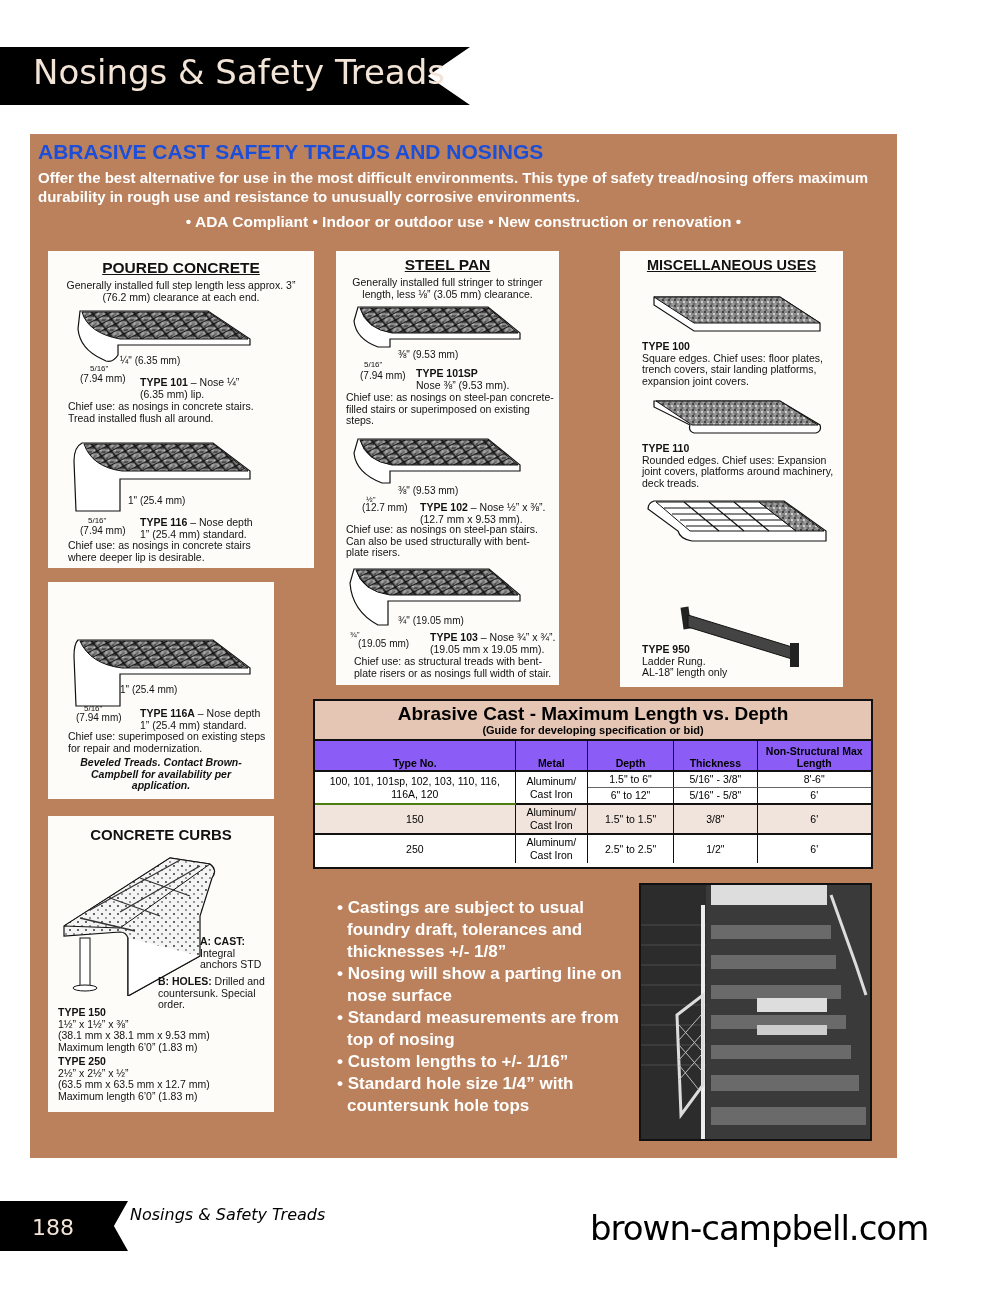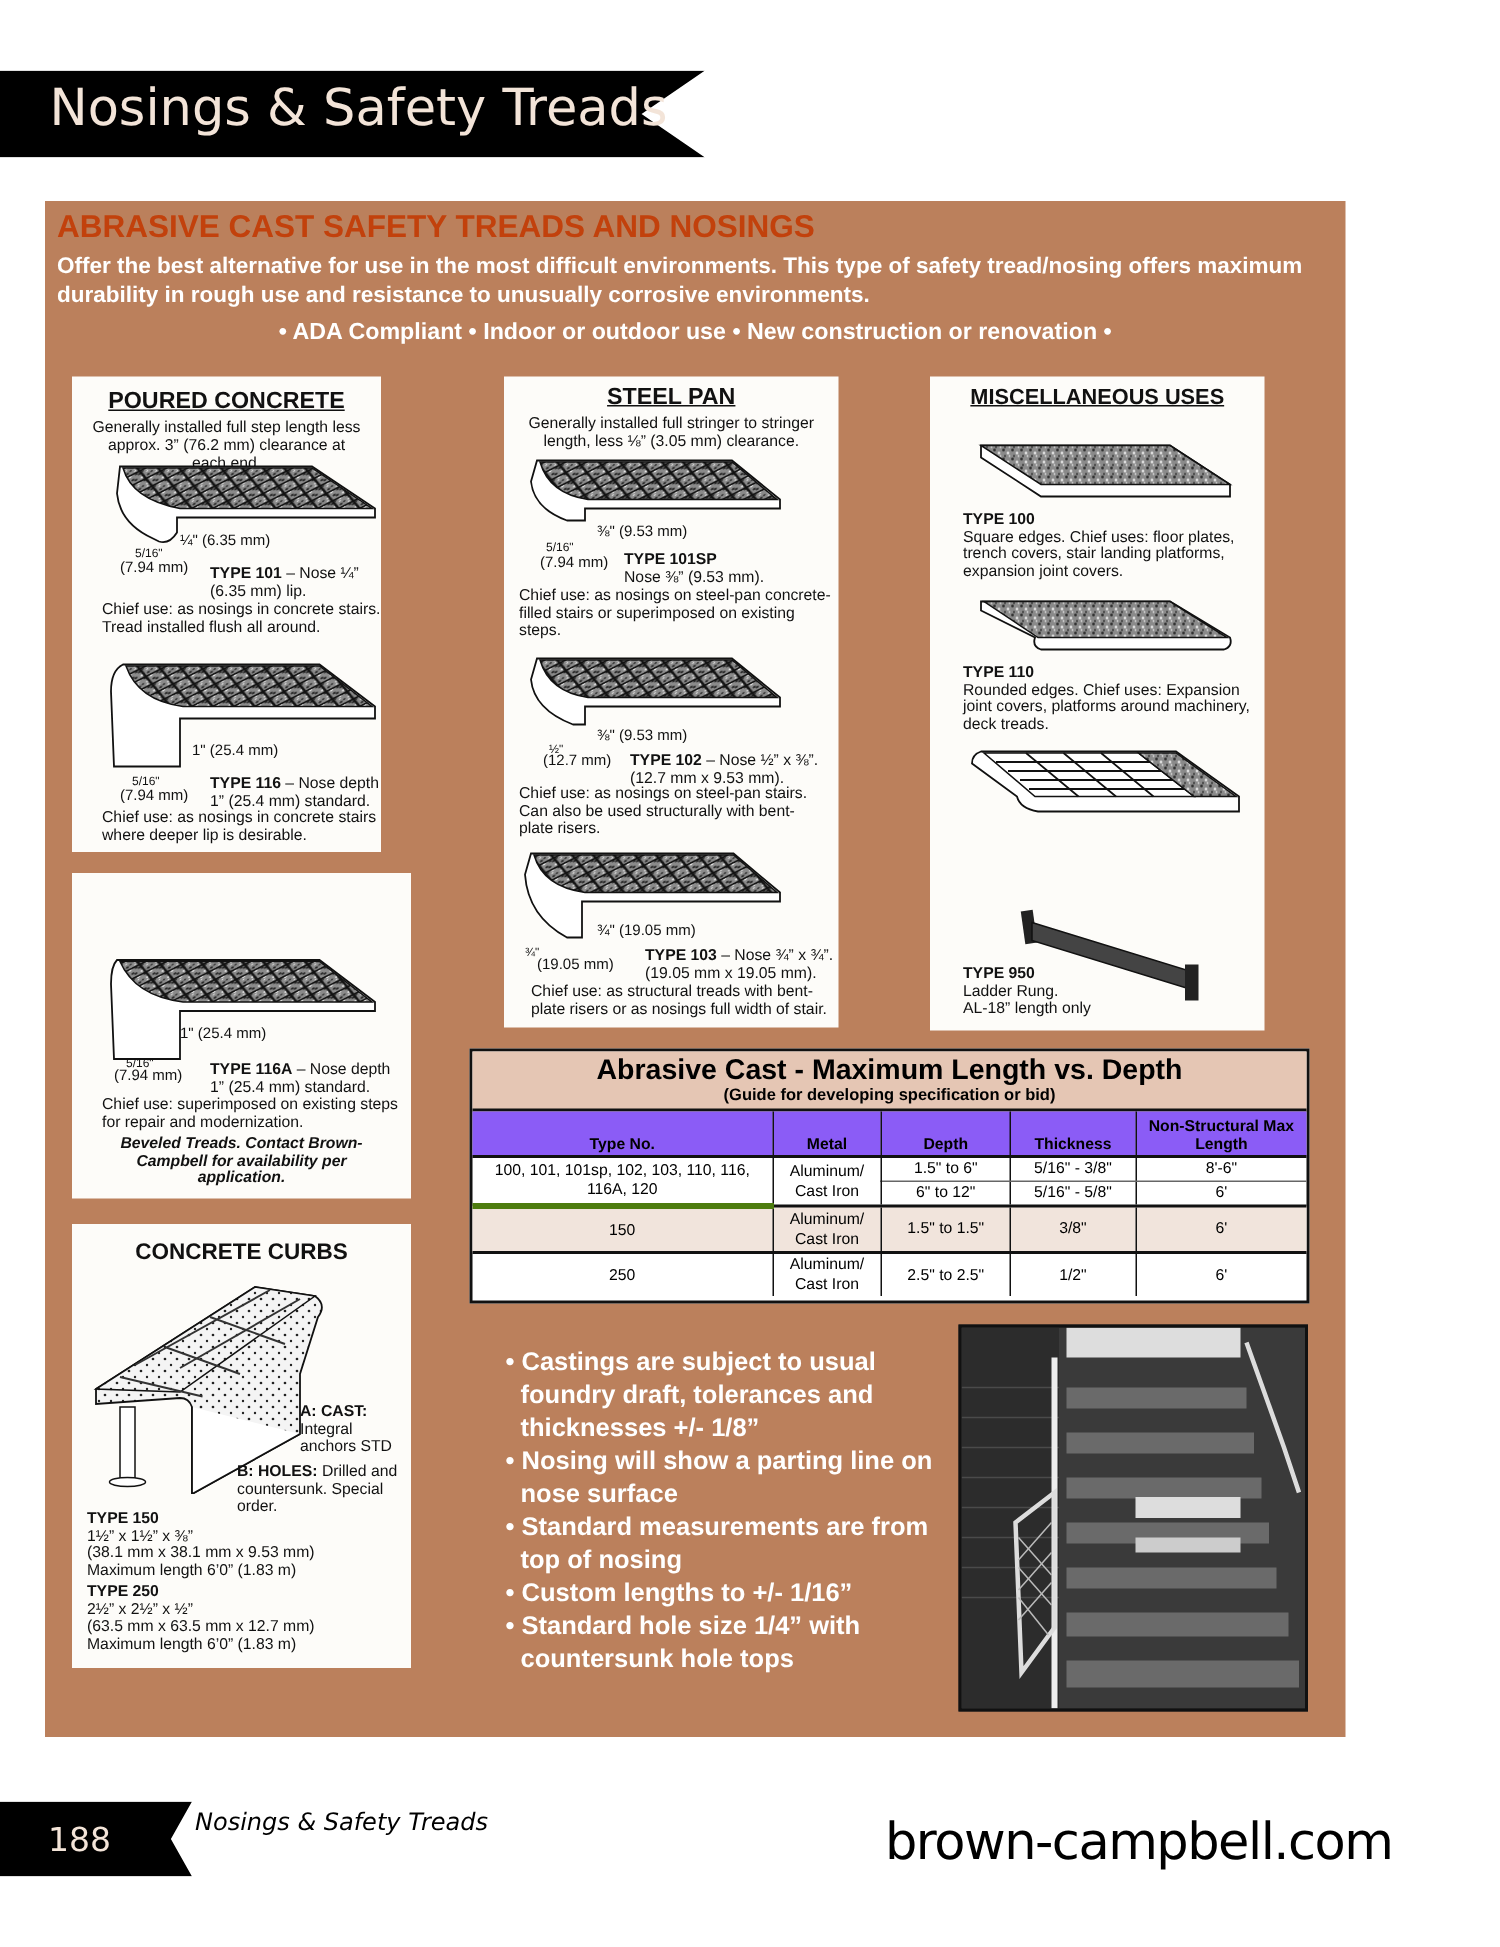--- a/index.html
+++ b/index.html
@@ -16,21 +16,21 @@
   .header-title {
     position: absolute; left: 33px; top: 52px; font-size: 34px; color: #f3e4d8;
     font-family: "DejaVu Sans", sans-serif; letter-spacing: 0px; white-space: nowrap;
   }
   
   .panel {
     position: absolute; left: 30px; top: 134px; width: 867px; height: 1024px;
     background: #bb805c;
   }
   .panel-title {
-    position: absolute; left: 38px; top: 140px; font-size: 21px; font-weight: bold; color: #c2410c;
+    position: absolute; left: 38px; top: 140px; font-size: 21px; font-weight: bold; color: #1d4ed8;
   }
   .panel-intro {
     position: absolute; left: 38px; top: 168px; width: 860px; font-size: 15px; font-weight: bold;
     color: #fff; line-height: 19px;
   }
   .panel-tagline {
     position: absolute; left: 30px; top: 213px; width: 867px; text-align: center;
     font-size: 15.5px; font-weight: bold; color: #fff;
   }
   
@@ -130,21 +130,21 @@
 </svg>
 
 <div class="header-ribbon"></div>
 <div class="header-title">Nosings &amp; Safety Treads</div>
 
 <div class="panel"></div>
 <div class="panel-title">ABRASIVE CAST SAFETY TREADS AND NOSINGS</div>
 <div class="panel-intro">Offer the best alternative for use in the most difficult environments.  This type of safety tread/nosing offers maximum durability in rough use and resistance to unusually corrosive environments.</div>
 <div class="panel-tagline">• ADA Compliant • Indoor or outdoor use • New construction or renovation •</div>
 
-<div class="card" style="left:48px;top:251px;width:206px;height:317px;">
+<div class="card" style="left:48px;top:251px;width:266px;height:317px;">
   <div class="card-title">POURED CONCRETE</div>
   <div class="card-sub" style="padding:0 12px;">Generally installed full step length less approx. 3” (76.2 mm) clearance at each end.</div>
 
   <svg class="tread" style="left:20px;top:58px;" width="185" height="55">
     <path d="M12 2 L140 2 L182 30 L182 36 L50 36 L50 46 Q45 54 38 52 L34 50 Q12 40 10 20 Z" fill="#fff" stroke="#111" stroke-width="1.2"></path>
     <path d="M14 3 L140 3 L180 30 L52 30 Q20 24 14 3 Z" fill="url(#diamond)" stroke="#111" stroke-width="1"></path>
   </svg>
   <div class="abs small" style="left:72px;top:104px;">¼" (6.35 mm)</div>
   <div class="abs small" style="left:42px;top:112px;font-size:8px;">5/16"</div>
   <div class="abs small" style="left:32px;top:122px;">(7.94 mm)</div>
@@ -316,21 +316,21 @@
       <tr>
         <th>Type No.</th>
         <th>Metal</th>
         <th>Depth</th>
         <th>Thickness</th>
         <th>Non-Structural Max Length</th>
       </tr>
     </thead>
     <tbody>
       <tr class="row-a row-a1">
-        <td rowspan="2" style="border-bottom:4px solid #4d7c0f;">100, 101, 101sp, 102, 103, 110, 116, 116A, 120</td>
+        <td rowspan="2" style="border-bottom:2px solid #4d7c0f;">100, 101, 101sp, 102, 103, 110, 116, 116A, 120</td>
         <td rowspan="2" style="border-bottom:2px solid #111;">Aluminum/ Cast Iron</td>
         <td>1.5" to 6"</td>
         <td>5/16" - 3/8"</td>
         <td>8'-6"</td>
       </tr>
       <tr class="row-a row-a2">
         <td>6" to 12"</td>
         <td>5/16" - 5/8"</td>
         <td>6'</td>
       </tr>

